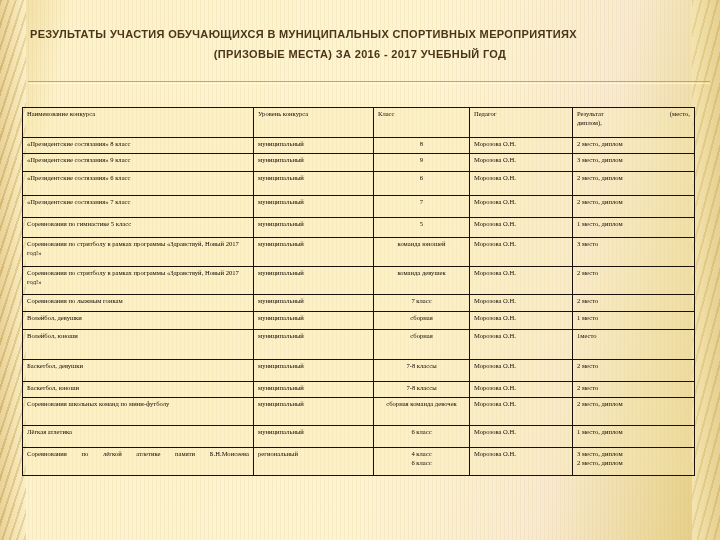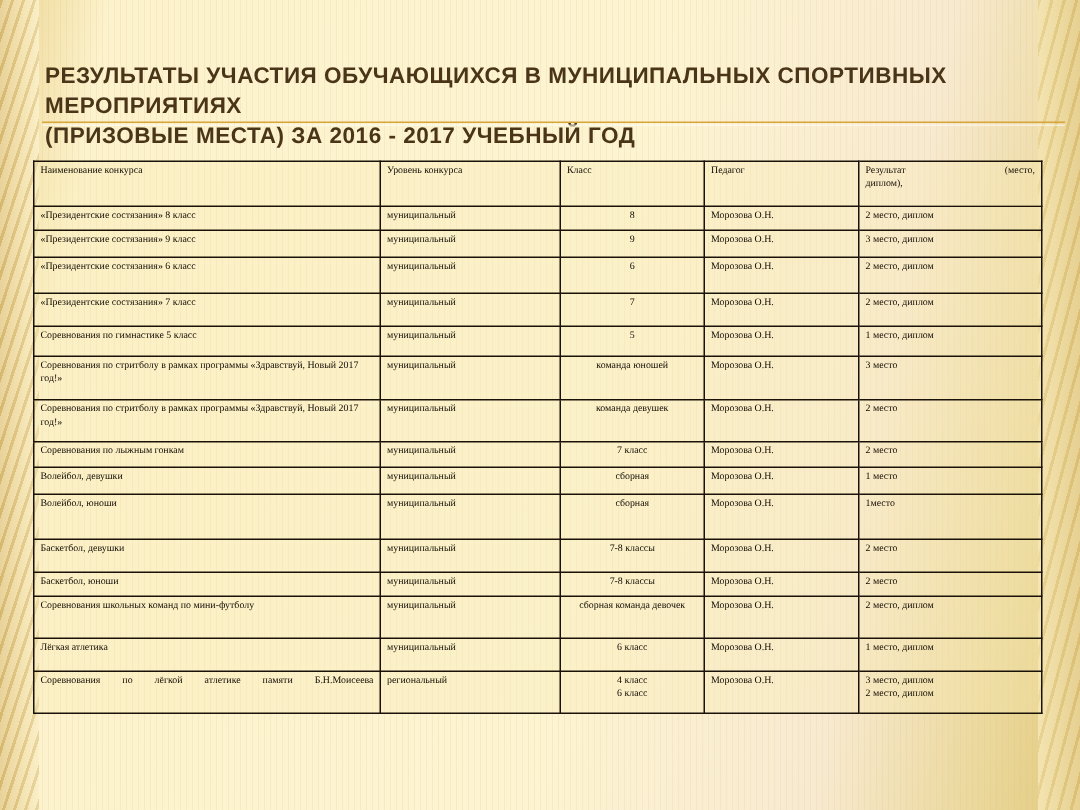--- a/index.html
+++ b/index.html
@@ -54,30 +54,30 @@
         rgba(255,248,214,0.28) 8px),
       linear-gradient(90deg,#efdca2 0%, #e6cf8c 50%, #ddc077 100%);
     z-index: 1;
   }
 
   .slide { position: absolute; inset: 0; z-index: 2; }
 
   
   .title {
     position: absolute;
-    left: 30px; top: 41px; width: 660px;
+    left: 30px; top: 24px; width: 660px;
     font-family: "Liberation Sans", sans-serif;
     font-weight: bold;
-    font-size: 15px;
+    font-size: 11px;
     letter-spacing: 0.35px;
     line-height: 20px;
     color: #4a3518;
     text-transform: uppercase;
   }
-  .title .line2 { display: block; }
+  .title .line2 { display: block; text-align: center; }
 
   .title-rule {
     position: absolute;
     left: 28px; top: 81px; width: 682px; height: 0;
     border-top: 1px solid #d8a43c;
   }
   .title-rule::after {
     content: "";
     position: absolute; left: 0; top: 1px; width: 100%; height: 1px;
     background: rgba(255,255,255,0.55);

